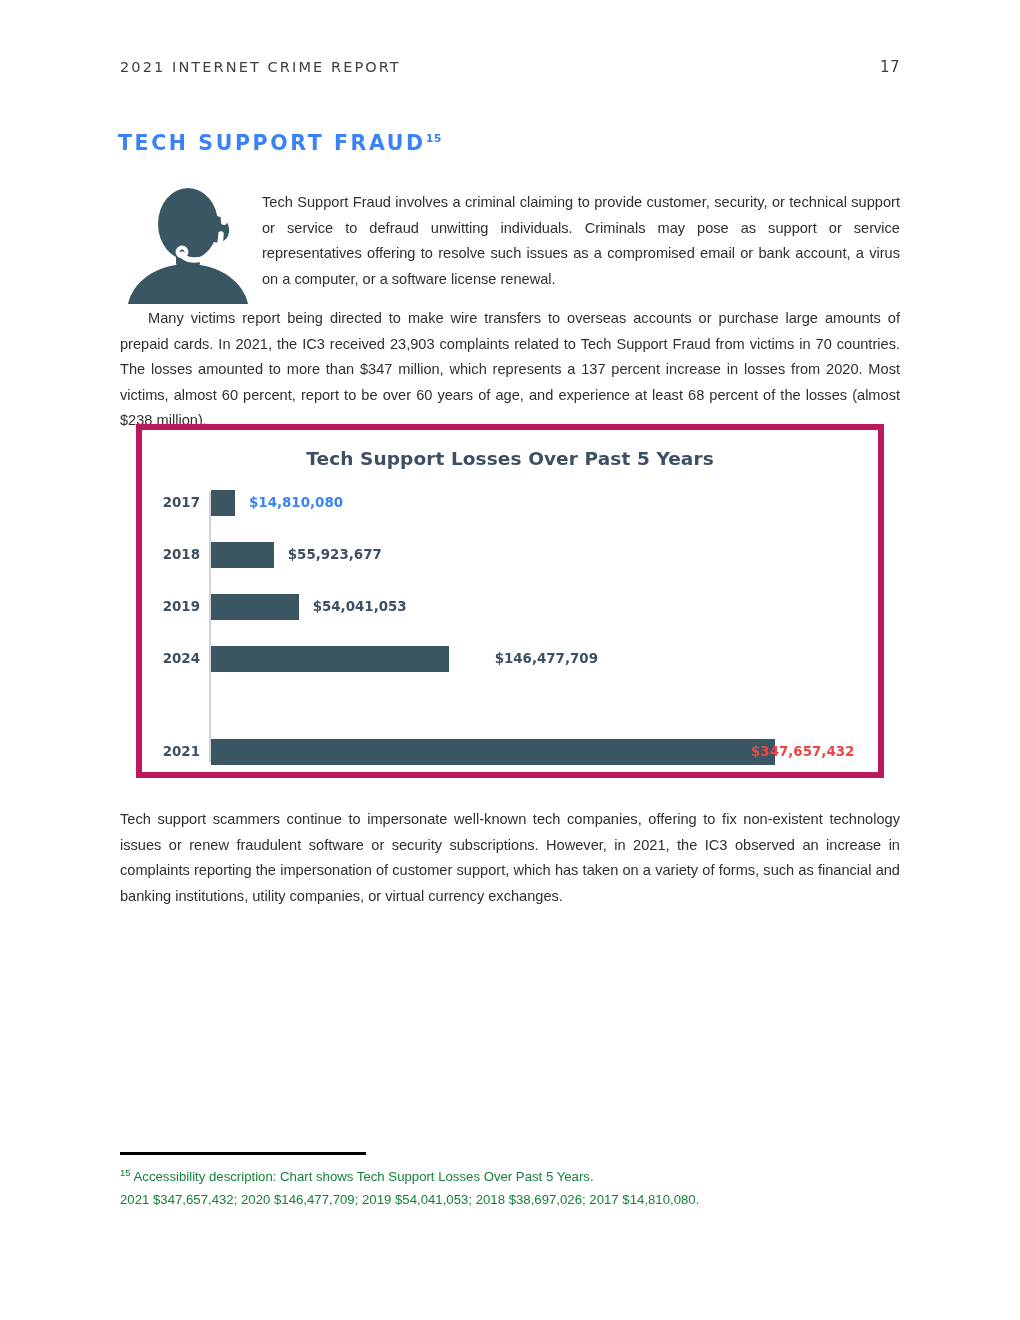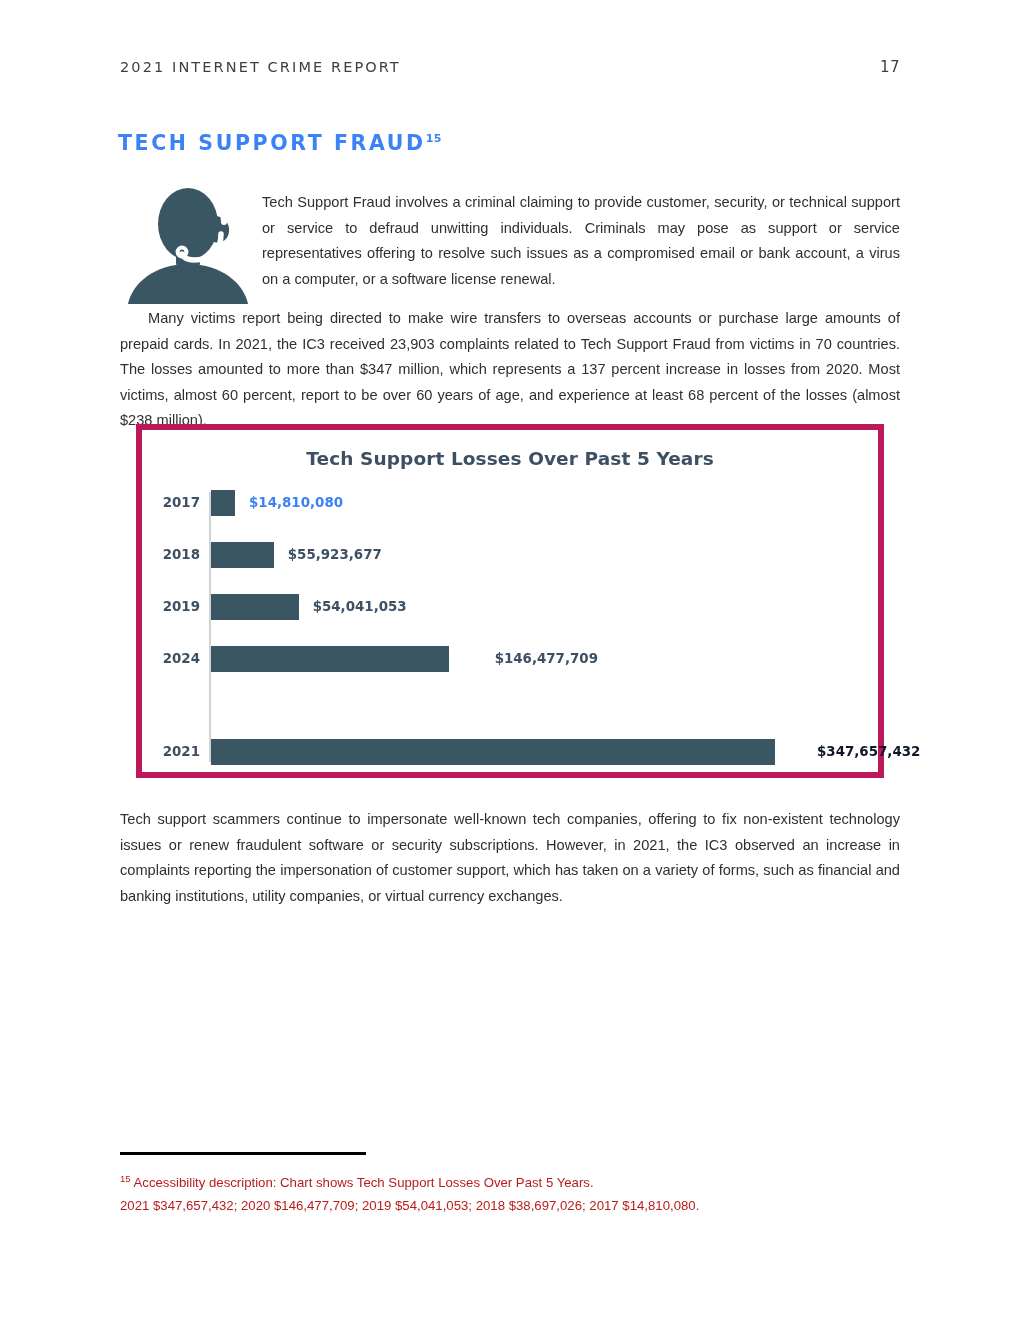--- a/index.html
+++ b/index.html
@@ -184,22 +184,21 @@
     background: #000000;
   }
   .footnote {
     position: absolute;
     left: 120px;
     top: 1161px;
     width: 790px;
     font-family: "Liberation Sans", sans-serif;
     font-size: 13.2px;
     line-height: 23px;
-    color: #b91c1c;
-    margin-top: 6px;
+    color: #15803d;
   }
   .footnote sup {
     font-size: 9.5px;
     vertical-align: super;
   }
   .footnote-line-2 { display: block; }
 </style>
 </head>
 <body>
 
@@ -258,21 +257,21 @@
             <div class="bar-value" style="left: 170.67px; color: rgb(61, 79, 99);">$54,041,053</div>
           </div>
           <div class="bar-row" style="top: 162px;">
             <div class="bar-year">2024</div>
             <div class="bar" style="width: 237.629px; background: rgb(59, 86, 99);"></div>
             <div class="bar-value" style="left: 320.629px; color: rgb(61, 79, 99); margin-left: 32px;">$146,477,709</div>
           </div>
           <div class="bar-row" style="top: 214px; margin-top: 41px;">
             <div class="bar-year">2021</div>
             <div class="bar" style="width: 564px; background: rgb(59, 86, 99);"></div>
-            <div class="bar-value" style="left: 675px; color: #0f172a;">$347,657,432</div>
+            <div class="bar-value" style="left: 609px; color: #ef4444;">$347,657,432</div>
           </div>
         </div>
     </div>
   </div>
 
   <div class="footnote-rule"></div>
   <div class="footnote">
     <sup>15</sup>
     <span>Accessibility description: Chart shows Tech Support Losses Over Past 5 Years.</span>
     <span class="footnote-line-2">2021 $347,657,432; 2020 $146,477,709; 2019 $54,041,053; 2018 $38,697,026; 2017 $14,810,080.</span>

